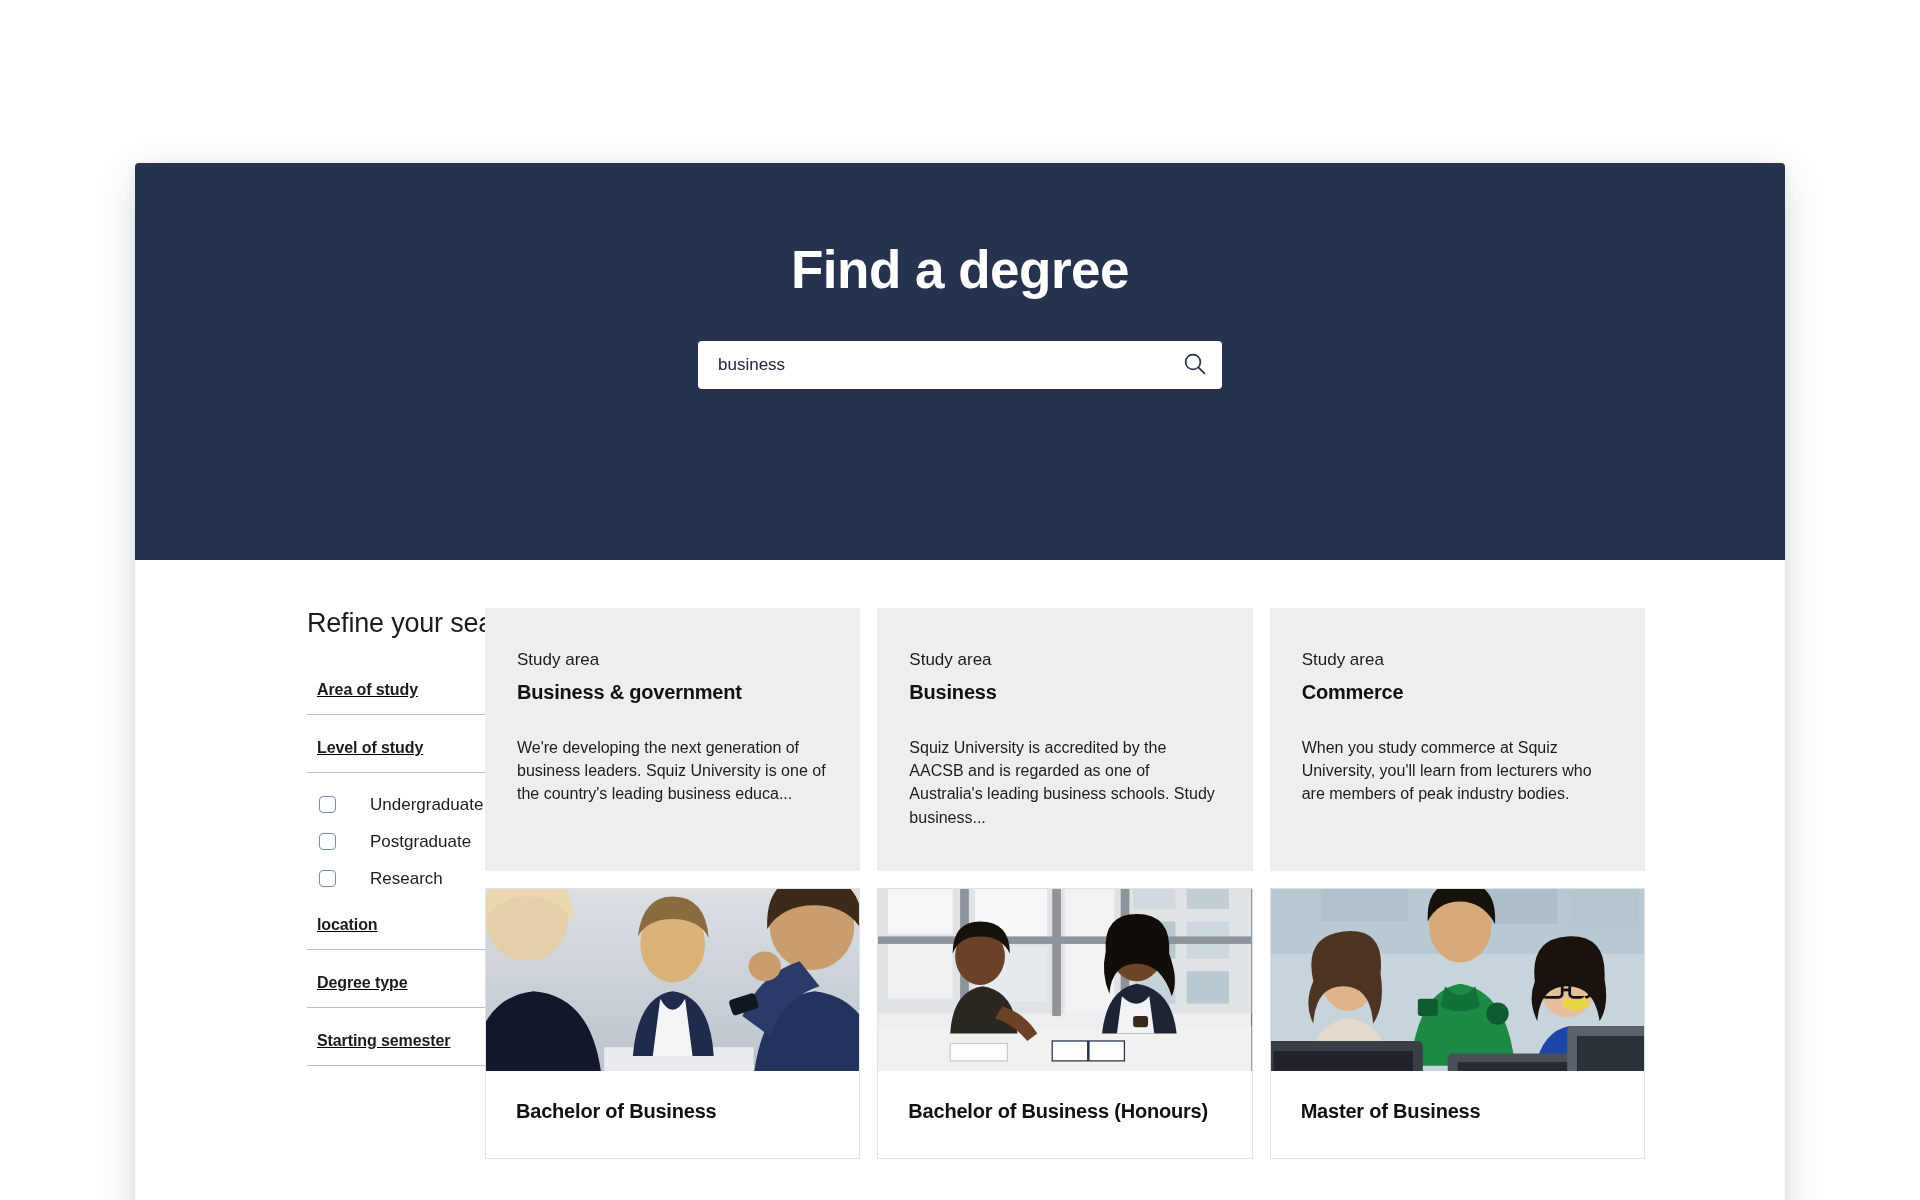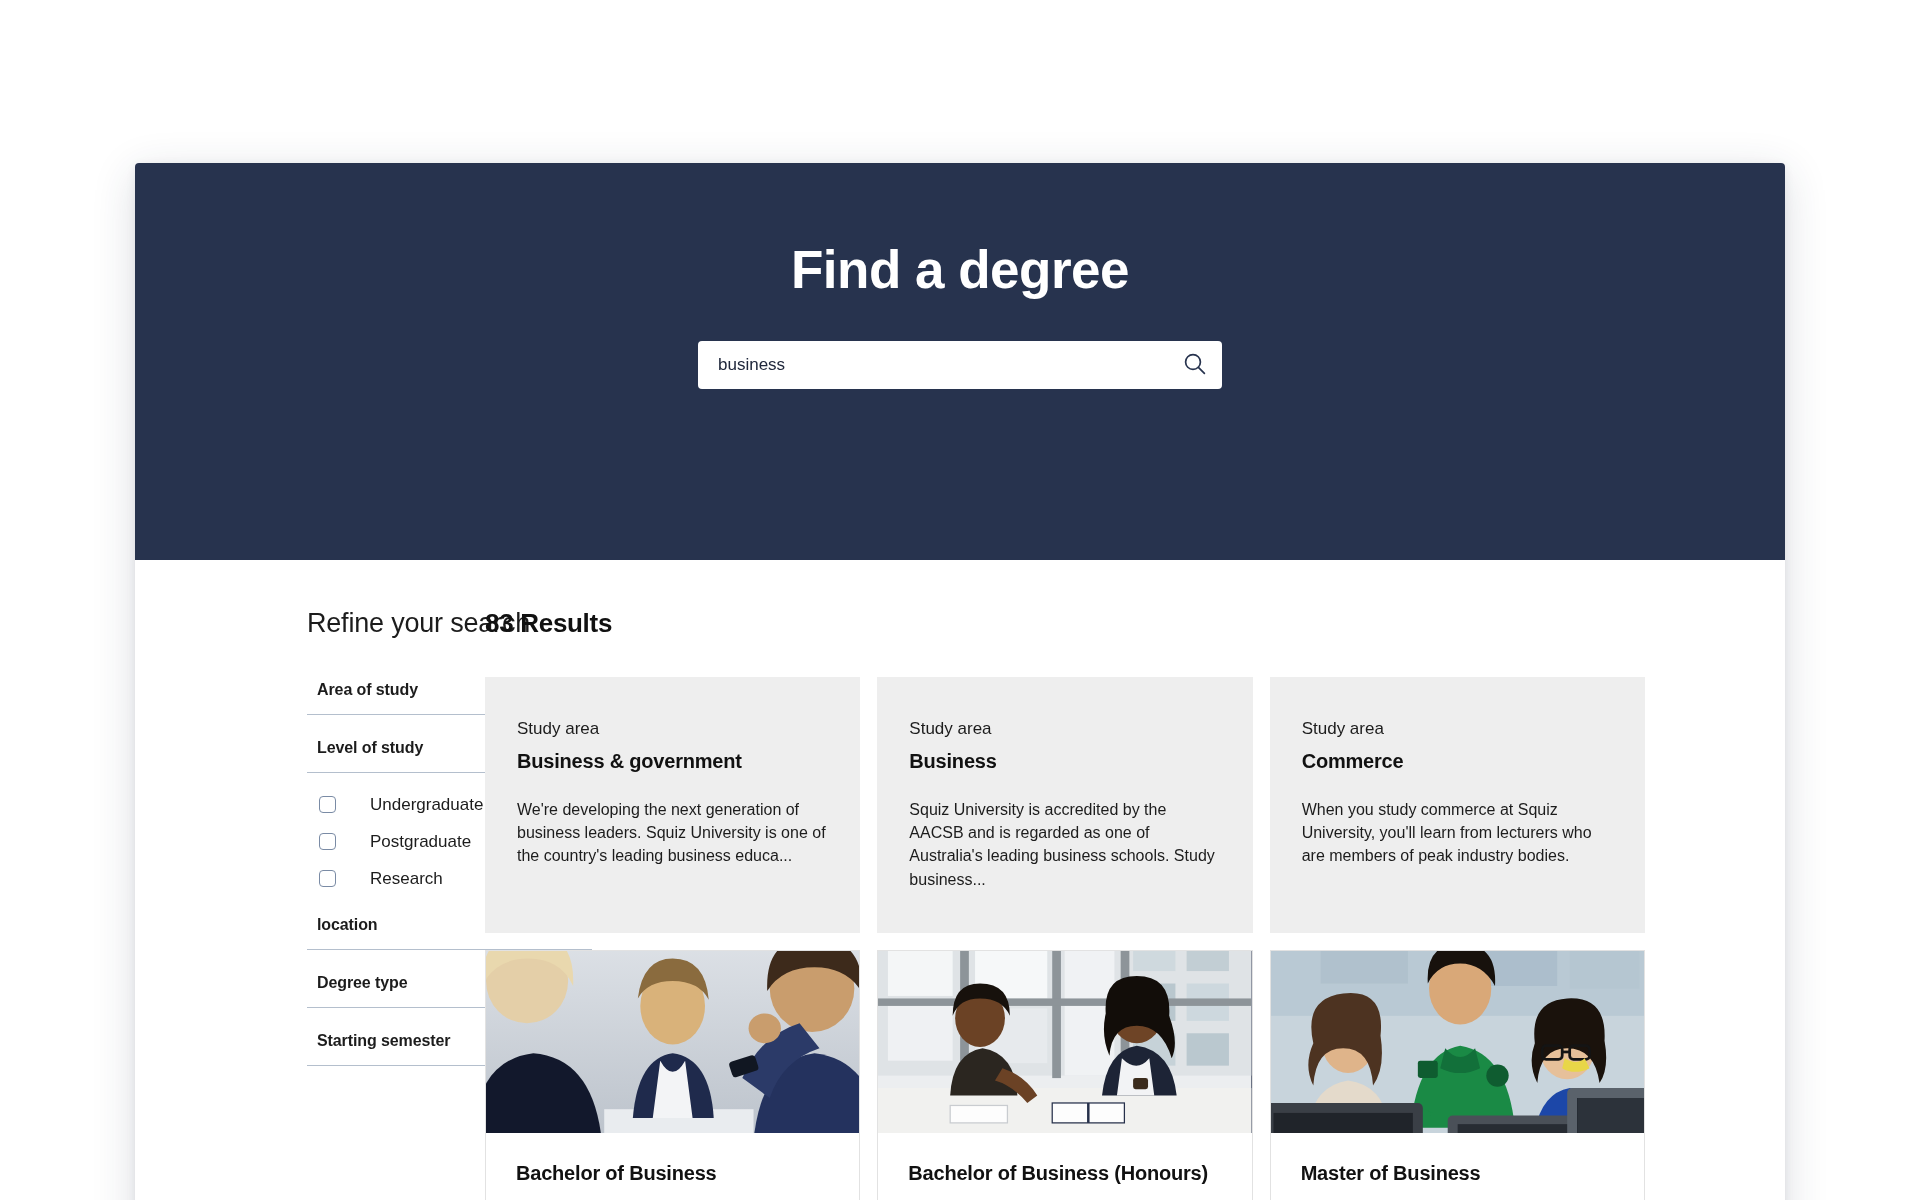--- a/index.html
+++ b/index.html
@@ -119,20 +119,21 @@
     width: 285px;
   }
 
   .facet-head {
     display: flex;
     align-items: flex-end;
     justify-content: space-between;
     padding: 9px 8px 15px 10px;
     border-bottom: 1.5px solid #b4bfcd;
     cursor: pointer;
+    text-decoration: underline;
   }
 
   .facet-label {
     font-size: 16px;
     font-weight: bold;
     color: #1c1c1c;
     letter-spacing: -0.1px;
   }
 
   .chev {
@@ -200,21 +201,21 @@
     font-size: 17px;
     color: #1c1c1c;
     margin-bottom: 11px;
   }
 
   .study-title {
     font-size: 20px;
     font-weight: bold;
     color: #111111;
     letter-spacing: -0.2px;
-    margin-bottom: 25px;
+    margin-bottom: 32px;
   }
 
   .study-desc {
     font-size: 16px;
     line-height: 1.45;
     color: #1c1c1c;
   }
 
   .grid-row2 {
     margin-top: 17px;
@@ -339,21 +340,20 @@
             <span class="chev">
               <svg class="chev" viewBox="0 0 16 16" fill="none" aria-hidden="true">
                 <path d="M3 10.2 L8 5.4 L13 10.2" stroke="#27334e" stroke-width="1.9" stroke-linecap="round" stroke-linejoin="round"></path>
               </svg>
             </span>
           </div>
         </div>
       </aside>
 
       <main class="results">
-        <div class="results-count">83 Results</div>
 
         <div class="grid">
 
           <article class="study-card">
             <div class="study-kicker">Study area</div>
             <h3 class="study-title">Business &amp; government</h3>
             <p class="study-desc">We're developing the next generation of business leaders. Squiz University is one of the country's leading business educa...</p>
           </article>
 
           <article class="study-card">

